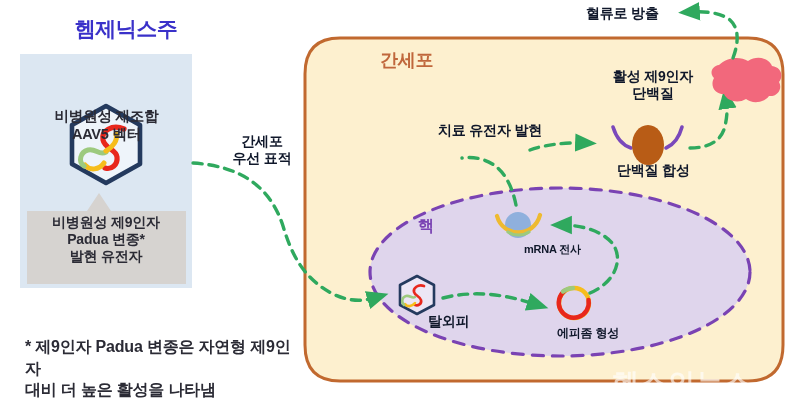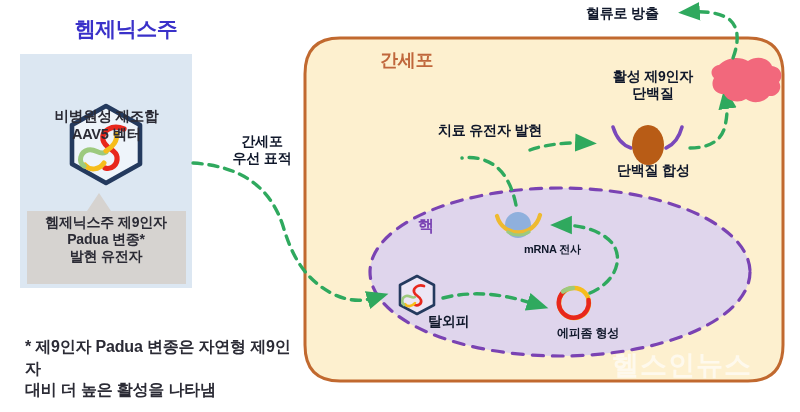--- a/index.html
+++ b/index.html
@@ -120,21 +120,21 @@
     font-size: 14px;
   }
   #label-episome {
     left: 557px;
     top: 326px;
     font-size: 12px;
   }
   #watermark {
     position: absolute;
     left: 612px;
-    top: 347px;
+    top: 365px;
     font-size: 27px;
     font-weight: bold;
     color: rgba(255,255,255,0.62);
     letter-spacing: 1px;
     white-space: nowrap;
   }
 </style>
 </head>
 <body>
 
@@ -195,21 +195,21 @@
              C 714,94 710,85 714,78 C 709,73 712,66 719,65 Z" fill="#f2687c"></path>
 
     <path d="M 733,58 C 739,42 739,28 730,20 C 720,12 703,11 689,12" fill="none" stroke="#2fa95e" stroke-width="3.4" stroke-dasharray="9 7" stroke-linecap="round" marker-end="url(#arrowGreen)"></path>
   </svg>
 
   <div class="lbl" id="title-hemgenix">헴제닉스주</div>
 
   <div class="lbl" id="vector-title">비병원성 재조합
 AAV5 벡터</div>
 
-  <div class="lbl" id="gene-callout-text">헴제닉스주 제9인자
+  <div class="lbl" id="gene-callout-text">비병원성 제9인자
 Padua 변종*
 발현 유전자</div>
 
   <div class="lbl" id="footnote">* 제9인자 Padua 변종은 자연형 제9인자
 대비 더 높은 활성을 나타냄</div>
 
   <div class="lbl" id="label-hepatocyte-target">간세포
 우선 표적</div>
 
   <div class="lbl" id="label-liver-cell">간세포</div>

